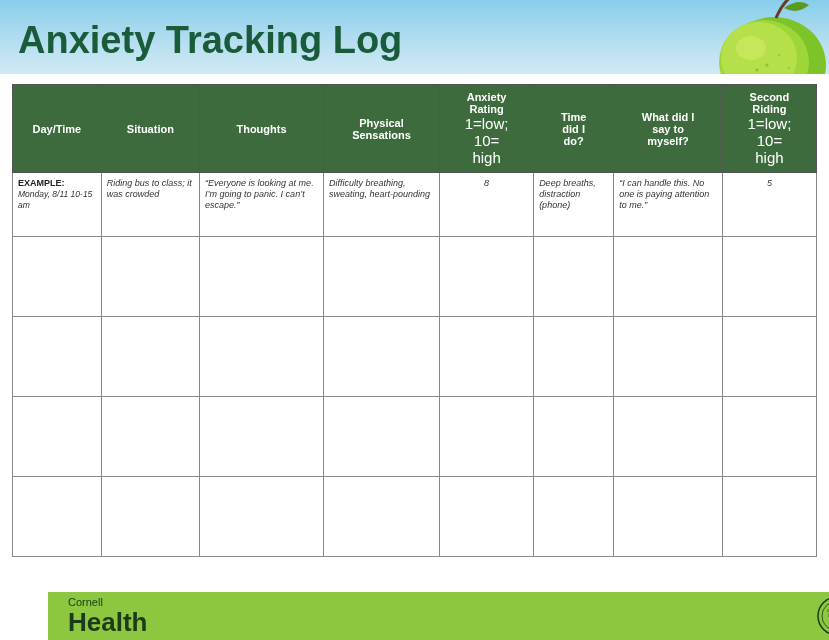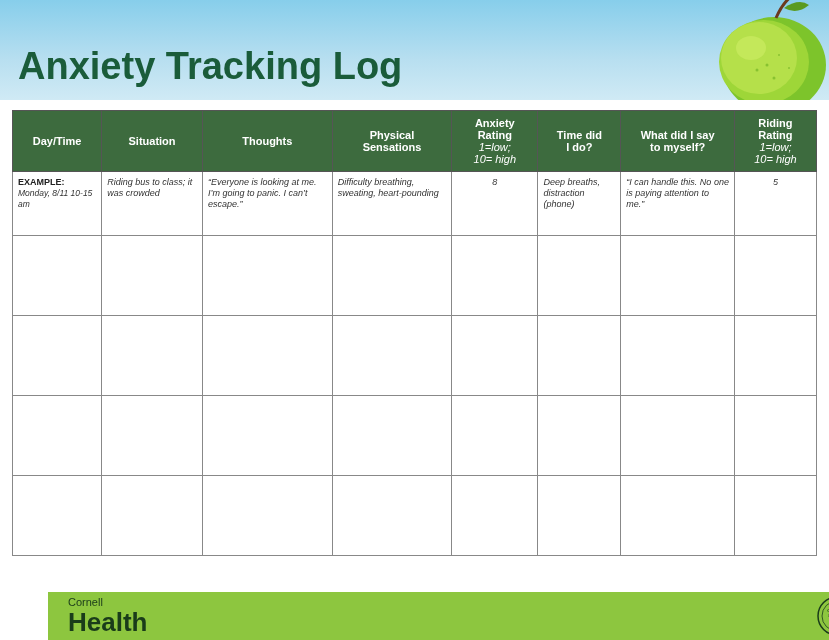--- a/index.html
+++ b/index.html
@@ -9,21 +9,21 @@
       height: 640px;
       font-family: Arial, sans-serif;
       overflow: hidden;
       background: #fff;
     }
 
     
     .header {
       position: relative;
       background: linear-gradient(to bottom, #87CEEB 0%, #b8dff0 60%, #d0eaf5 100%);
-      height: 100px;
+      height: 74px;
       overflow: hidden;
     }
 
     .header-title {
       position: absolute;
       bottom: 12px;
       left: 18px;
       font-size: 38px;
       font-weight: 900;
       color: #1a5c3a;
@@ -60,23 +60,22 @@
       color: #fff;
       font-weight: bold;
       text-align: center;
       padding: 6px 18px;
       border: 1px solid #555;
       font-size: 11px;
       vertical-align: middle;
     }
 
     thead th .sub-label {
-      font-style: italic;
       font-weight: normal;
-      font-size: 11px;
+      font-size: 15px;
       display: block;
     }
 
     tbody tr {
       height: 68px;
     }
 
     tbody td {
       border: 1px solid #888;
       padding: 4px 5px;
@@ -206,21 +205,21 @@
           <span>Anxiety Rating</span>
           <span class="sub-label">1=low; 10= high</span>
         </th>
         <th>
           <span>Time did I do?</span>
         </th>
         <th>
           <span>What did I say to myself?</span>
         </th>
         <th>
-          <span>Riding Rating</span>
+          <span>Second Riding</span>
           <span class="sub-label">1=low; 10= high</span>
         </th>
       </tr>
     </thead>
     <tbody>
 
       <tr style="height:64px;">
         <td>
           <span class="example-label">EXAMPLE:</span><br>
           <span class="example-date">Monday, 8/11 10-15 am</span>

